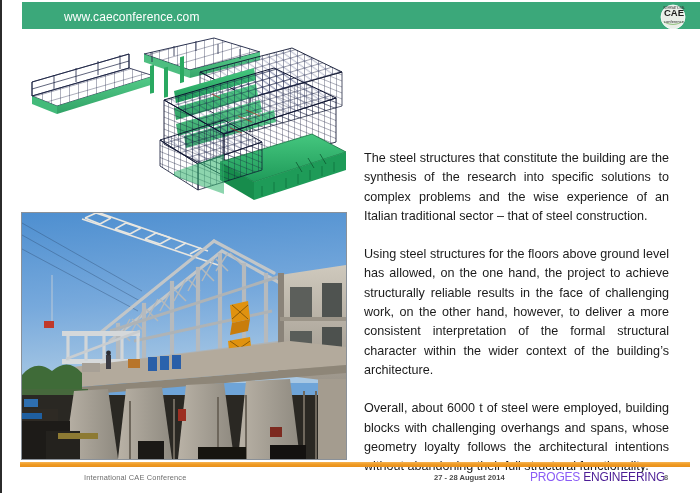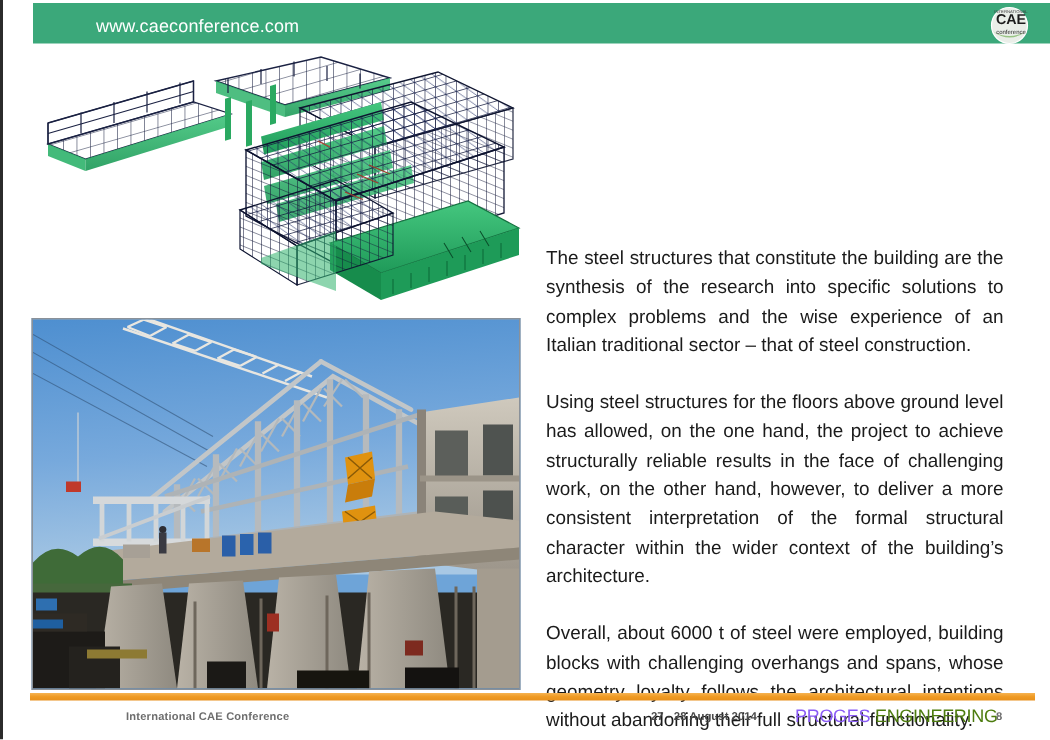--- a/index.html
+++ b/index.html
@@ -58,21 +58,21 @@
     font-weight: bold;
     color: #141414;
     letter-spacing: 0.4px;
     white-space: nowrap;
   }
 
   
   .body-col {
     position: absolute;
     left: 362px;
-    top: 163px;
+    top: 149px;
     width: 305px;
   }
   .para {
     font-size: 12.6px;
     line-height: 19.3px;
     color: #1b1b1b;
     text-align: justify;
     margin: 0 0 19px 0;
   }
   .para:last-child { margin-bottom: 0; }
@@ -110,21 +110,21 @@
     top: 462px;
     width: 670px;
     height: 5px;
     background: linear-gradient(180deg,#f6b352 0%,#ef9a22 50%,#e8901c 100%);
   }
   .footer-left {
     position: absolute;
     left: 82px;
     top: 473px;
     font-size: 7.4px;
-    font-weight: bold;
+    font-weight: normal;
     color: #6d6d6d;
     letter-spacing: 0.15px;
     white-space: nowrap;
   }
   .footer-date {
     position: absolute;
     left: 432px;
     top: 473px;
     font-size: 7.6px;
     font-weight: bold;
@@ -138,21 +138,21 @@
     font-size: 12px;
     color: #9a9a9a;
     white-space: nowrap;
   }
   .footer-brand .brand-strong {
     color: #8b5cf6;
     font-weight: normal;
     letter-spacing: -0.2px;
   }
   .footer-brand .brand-light {
-    color: #4d7c0f;
+    color: #4c1d95;
     letter-spacing: -0.2px;
     margin-top: 12px;
   }
   .footer-page {
     position: absolute;
     left: 662px;
     top: 473px;
     font-size: 7.5px;
     font-weight: bold;
     color: #6d6d6d;

